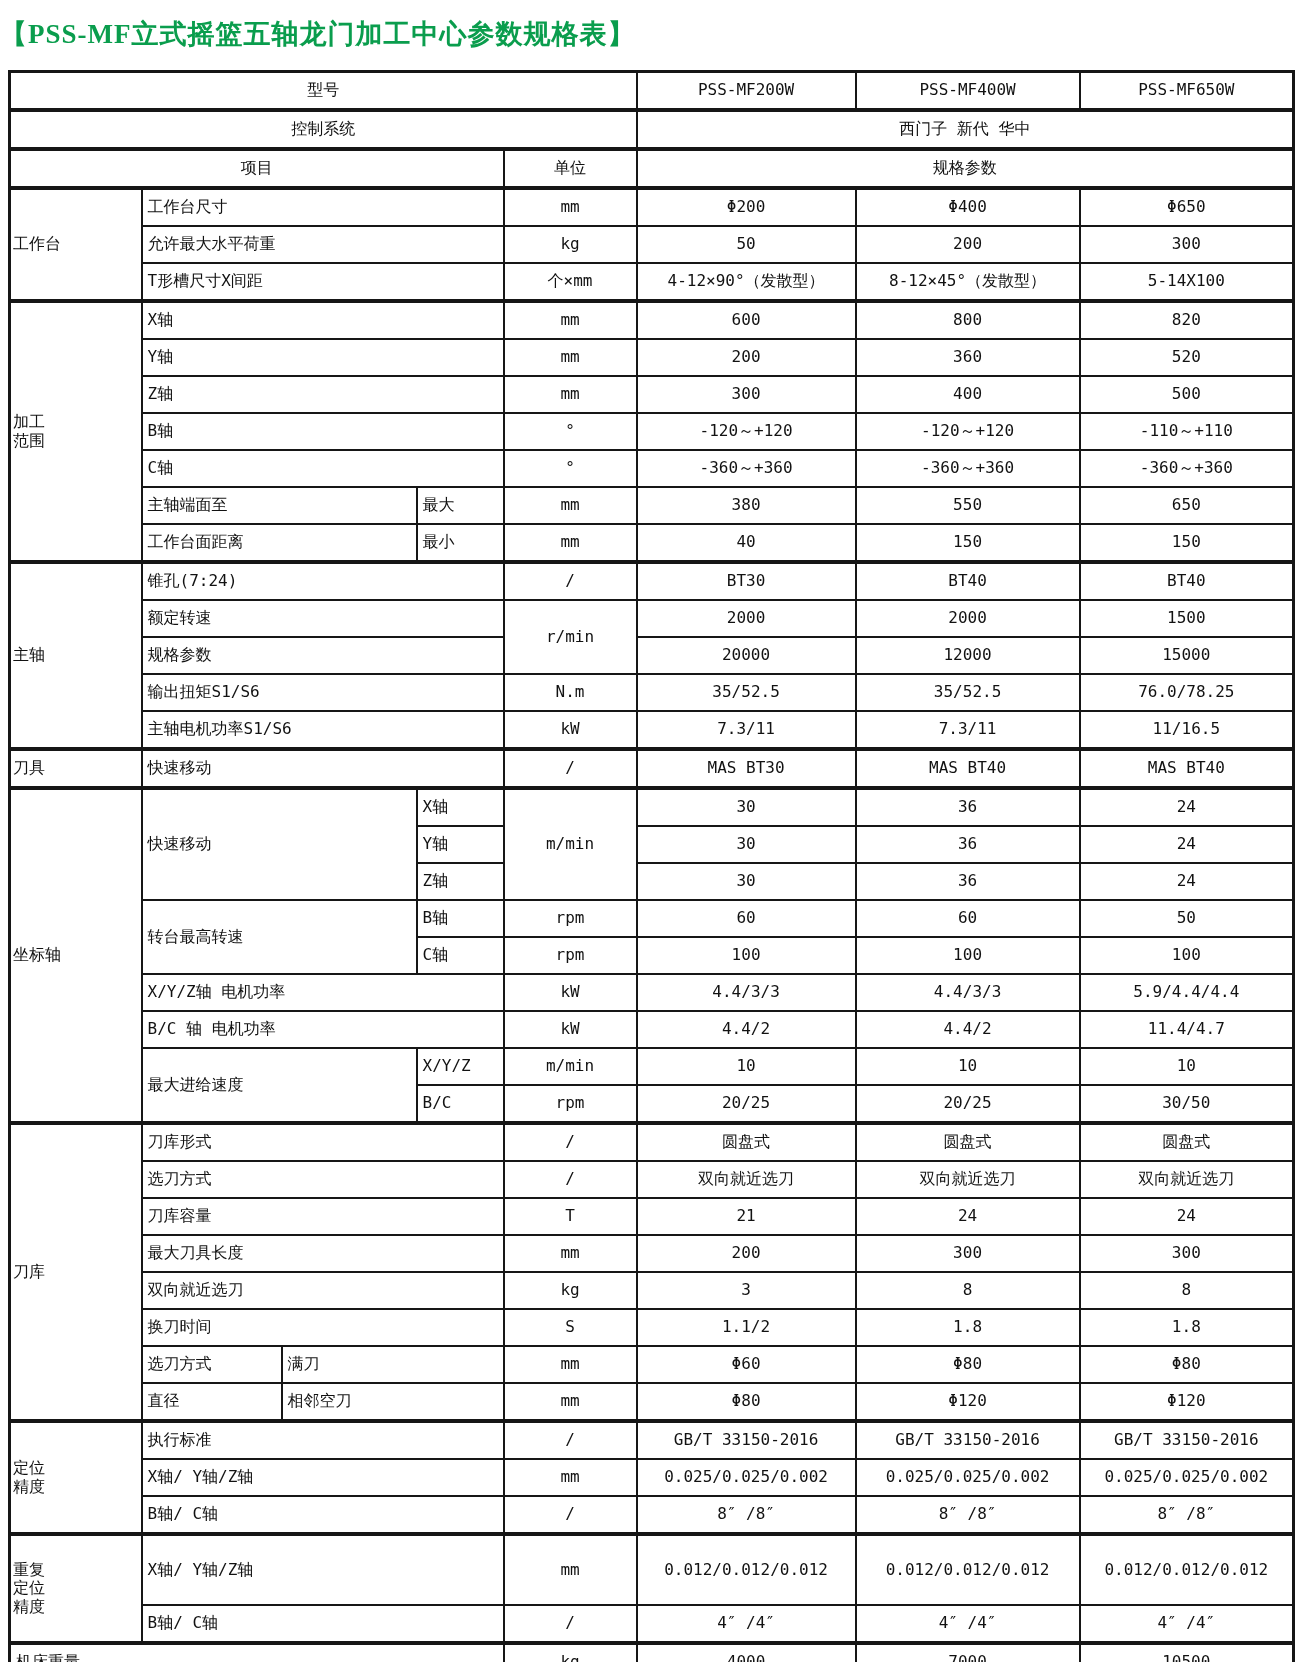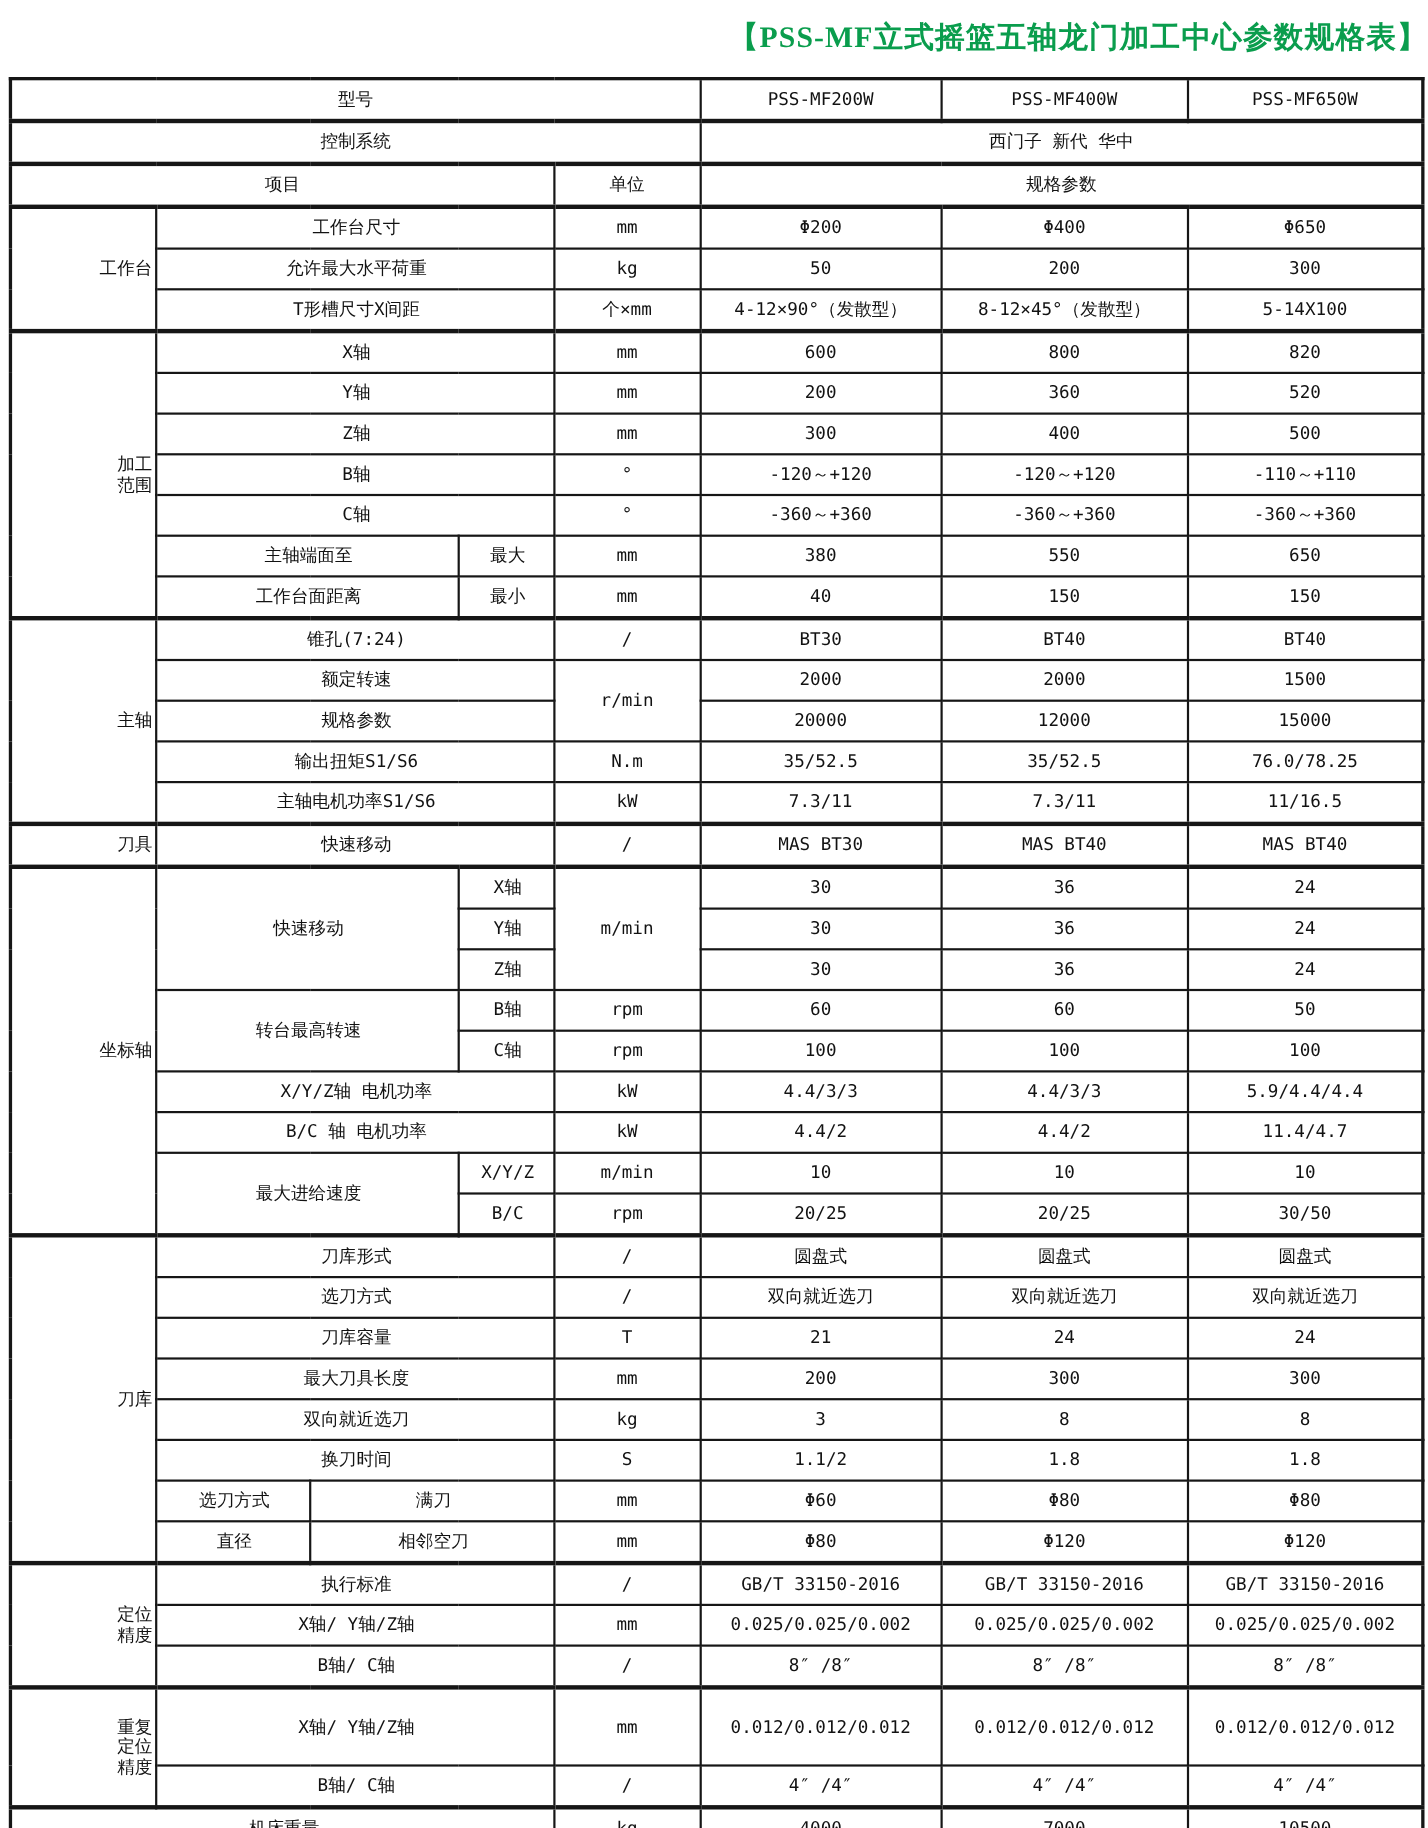--- a/index.html
+++ b/index.html
@@ -2,22 +2,22 @@
 <html><head>
 <meta charset="utf-8">
 <style>
   html,body { margin:0; padding:0; background:#ffffff; }
   body {
     width:1298px; height:1662px; position:relative;
     font-family:"DejaVu Sans Mono","Liberation Mono",monospace;
     color:#121212;
   }
   .title {
-    margin:16px 0 18px 18px;
-    text-align:right;
+    margin:16px 0 18px 0;
+    text-align:left;
     font-family:"Liberation Serif","DejaVu Serif",serif;
     font-weight:bold;
     font-size:27px;
     letter-spacing:1px;
     color:#0a9d4d;
   }
   table.spec {
     border-collapse:collapse;
     table-layout:fixed;
     margin-left:8px;
@@ -27,22 +27,22 @@
   td {
     border:2px solid #161616;
     text-align:center;
     vertical-align:middle;
     font-size:16px;
     line-height:1.15;
     height:35px;
     padding:0 2px;
     overflow:hidden;
   }
-  td.left { text-align:center; padding-left:5px; }
-  td.sec  { white-space:pre-line; text-align:right; padding:0 2px; }
+  td.left { text-align:left; padding-left:5px; }
+  td.sec  { white-space:pre-line; text-align:left; padding:0 2px; }
   tr.thick td { border-top-width:4px; }
 </style>
 </head>
 <body>
 
 <div class="title">【PSS-MF立式摇篮五轴龙门加工中心参数规格表】</div>
 
 <table class="spec">
   <colgroup>
       <col style="width: 132px;">

